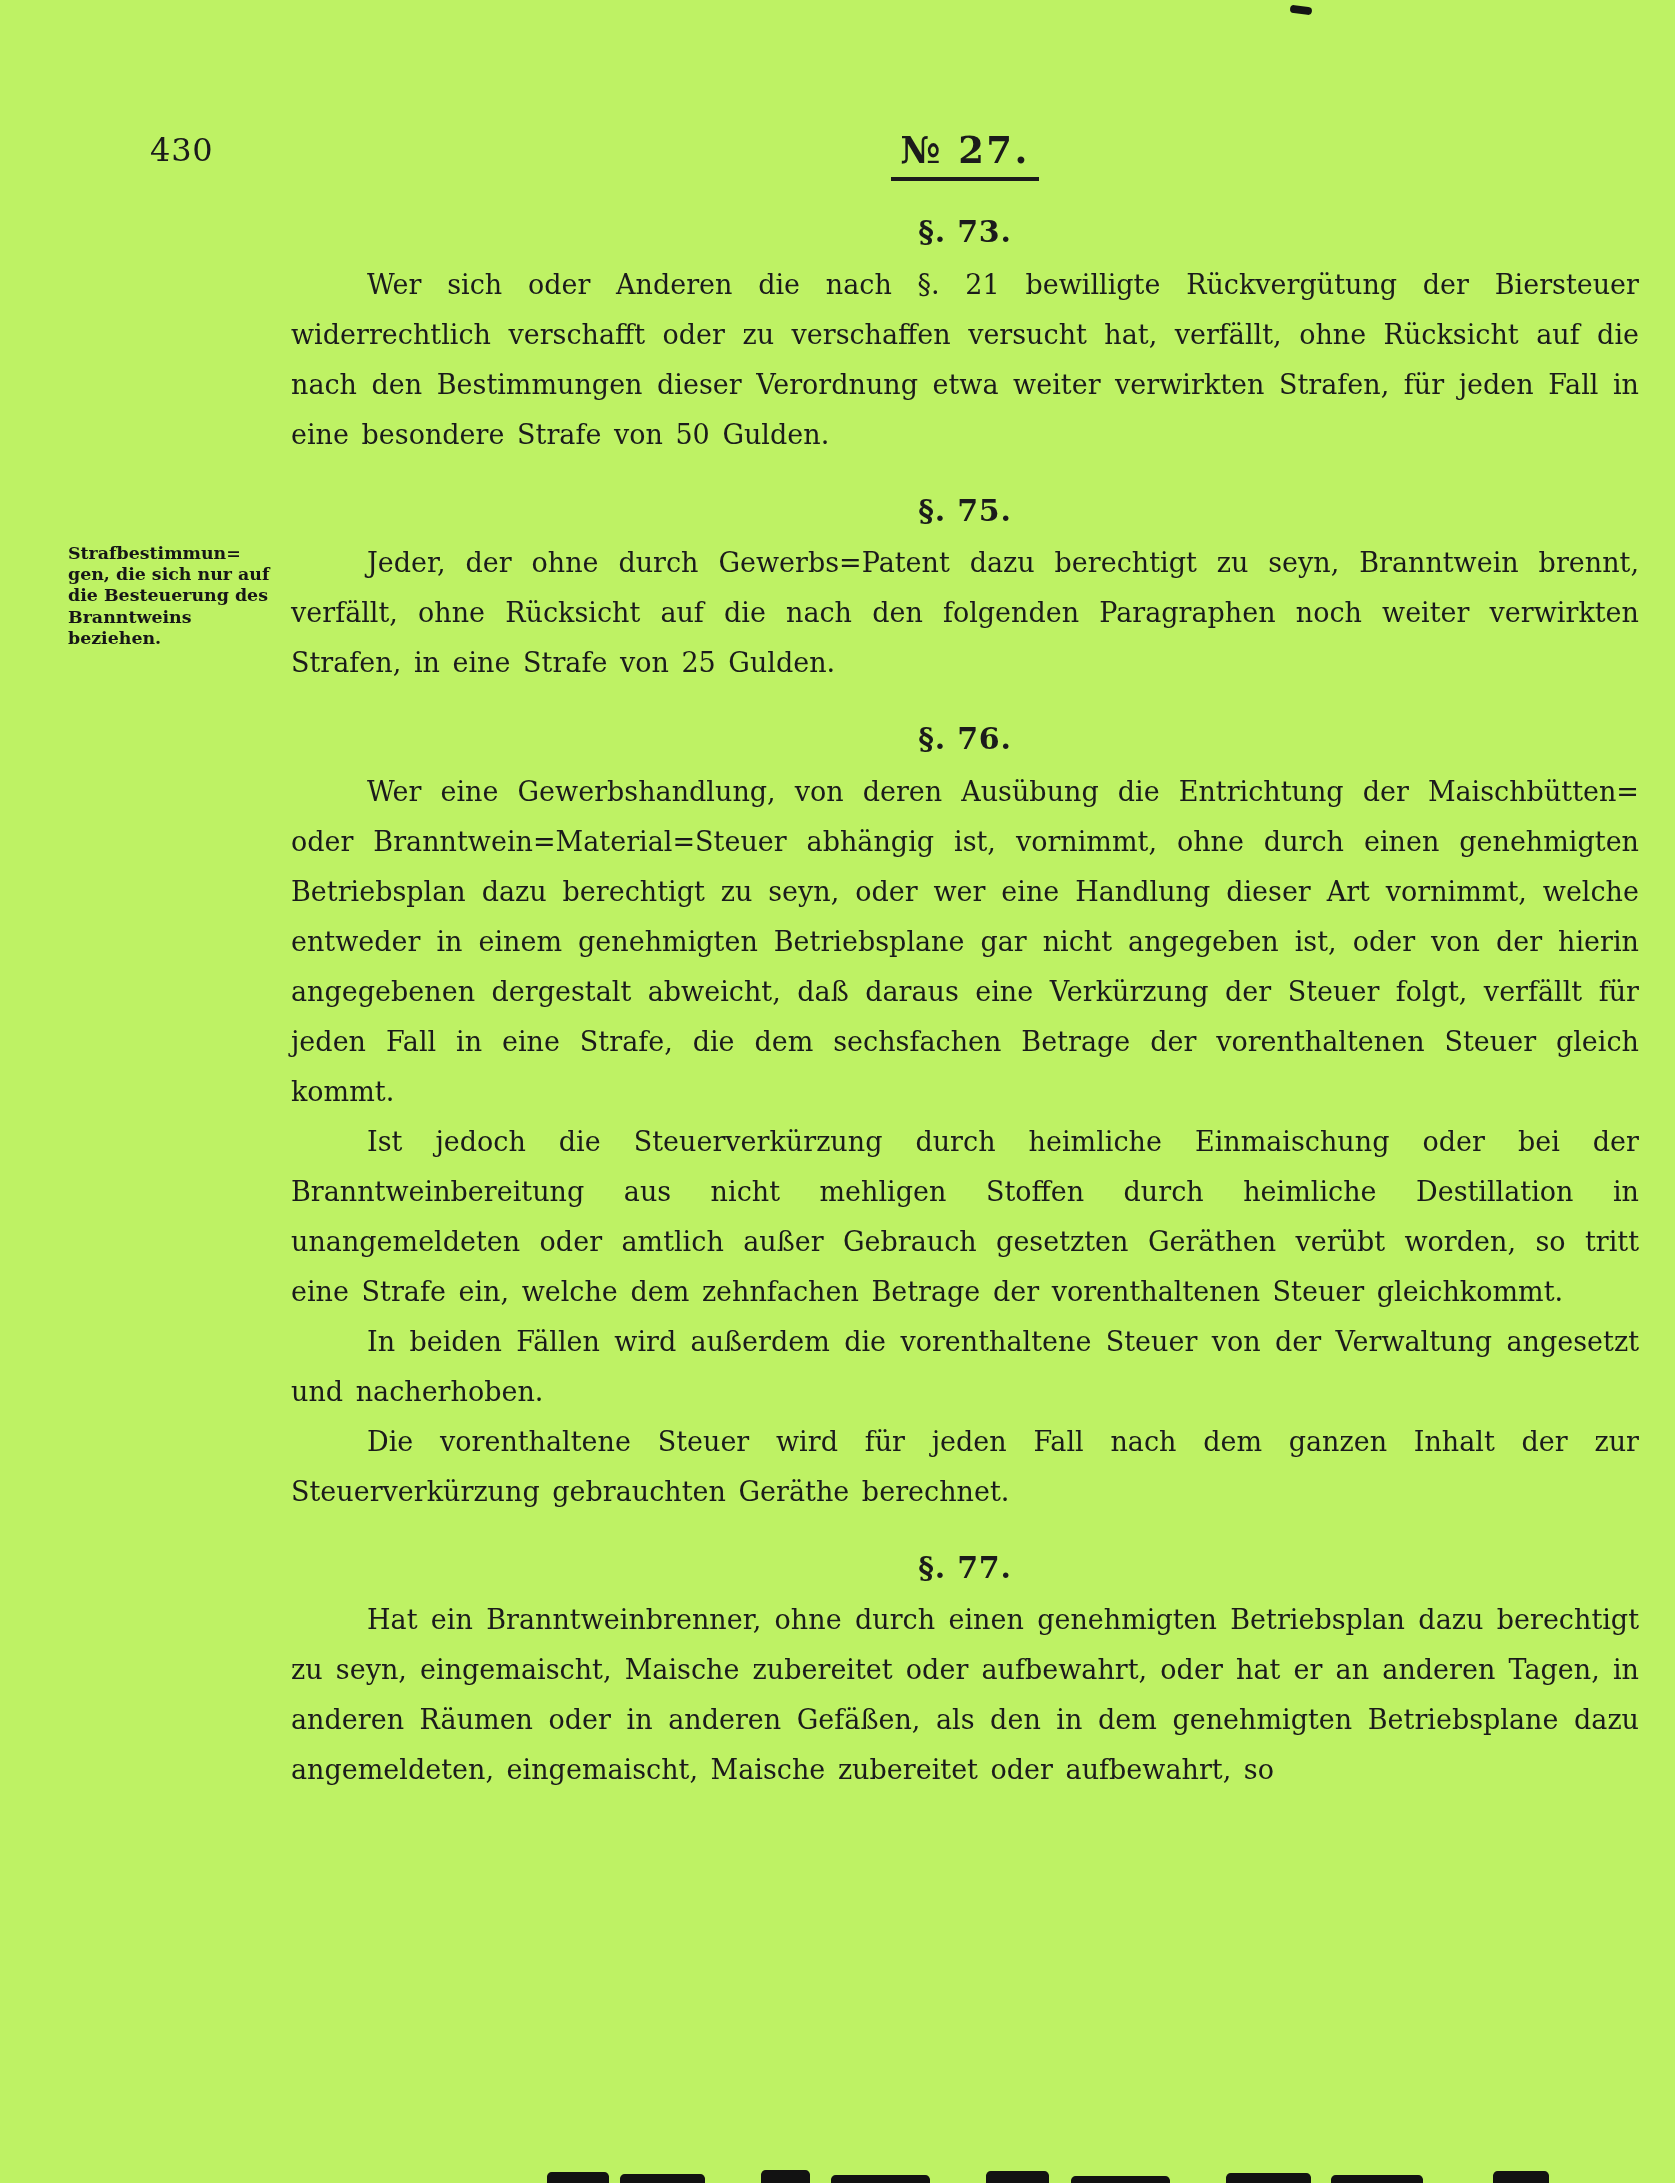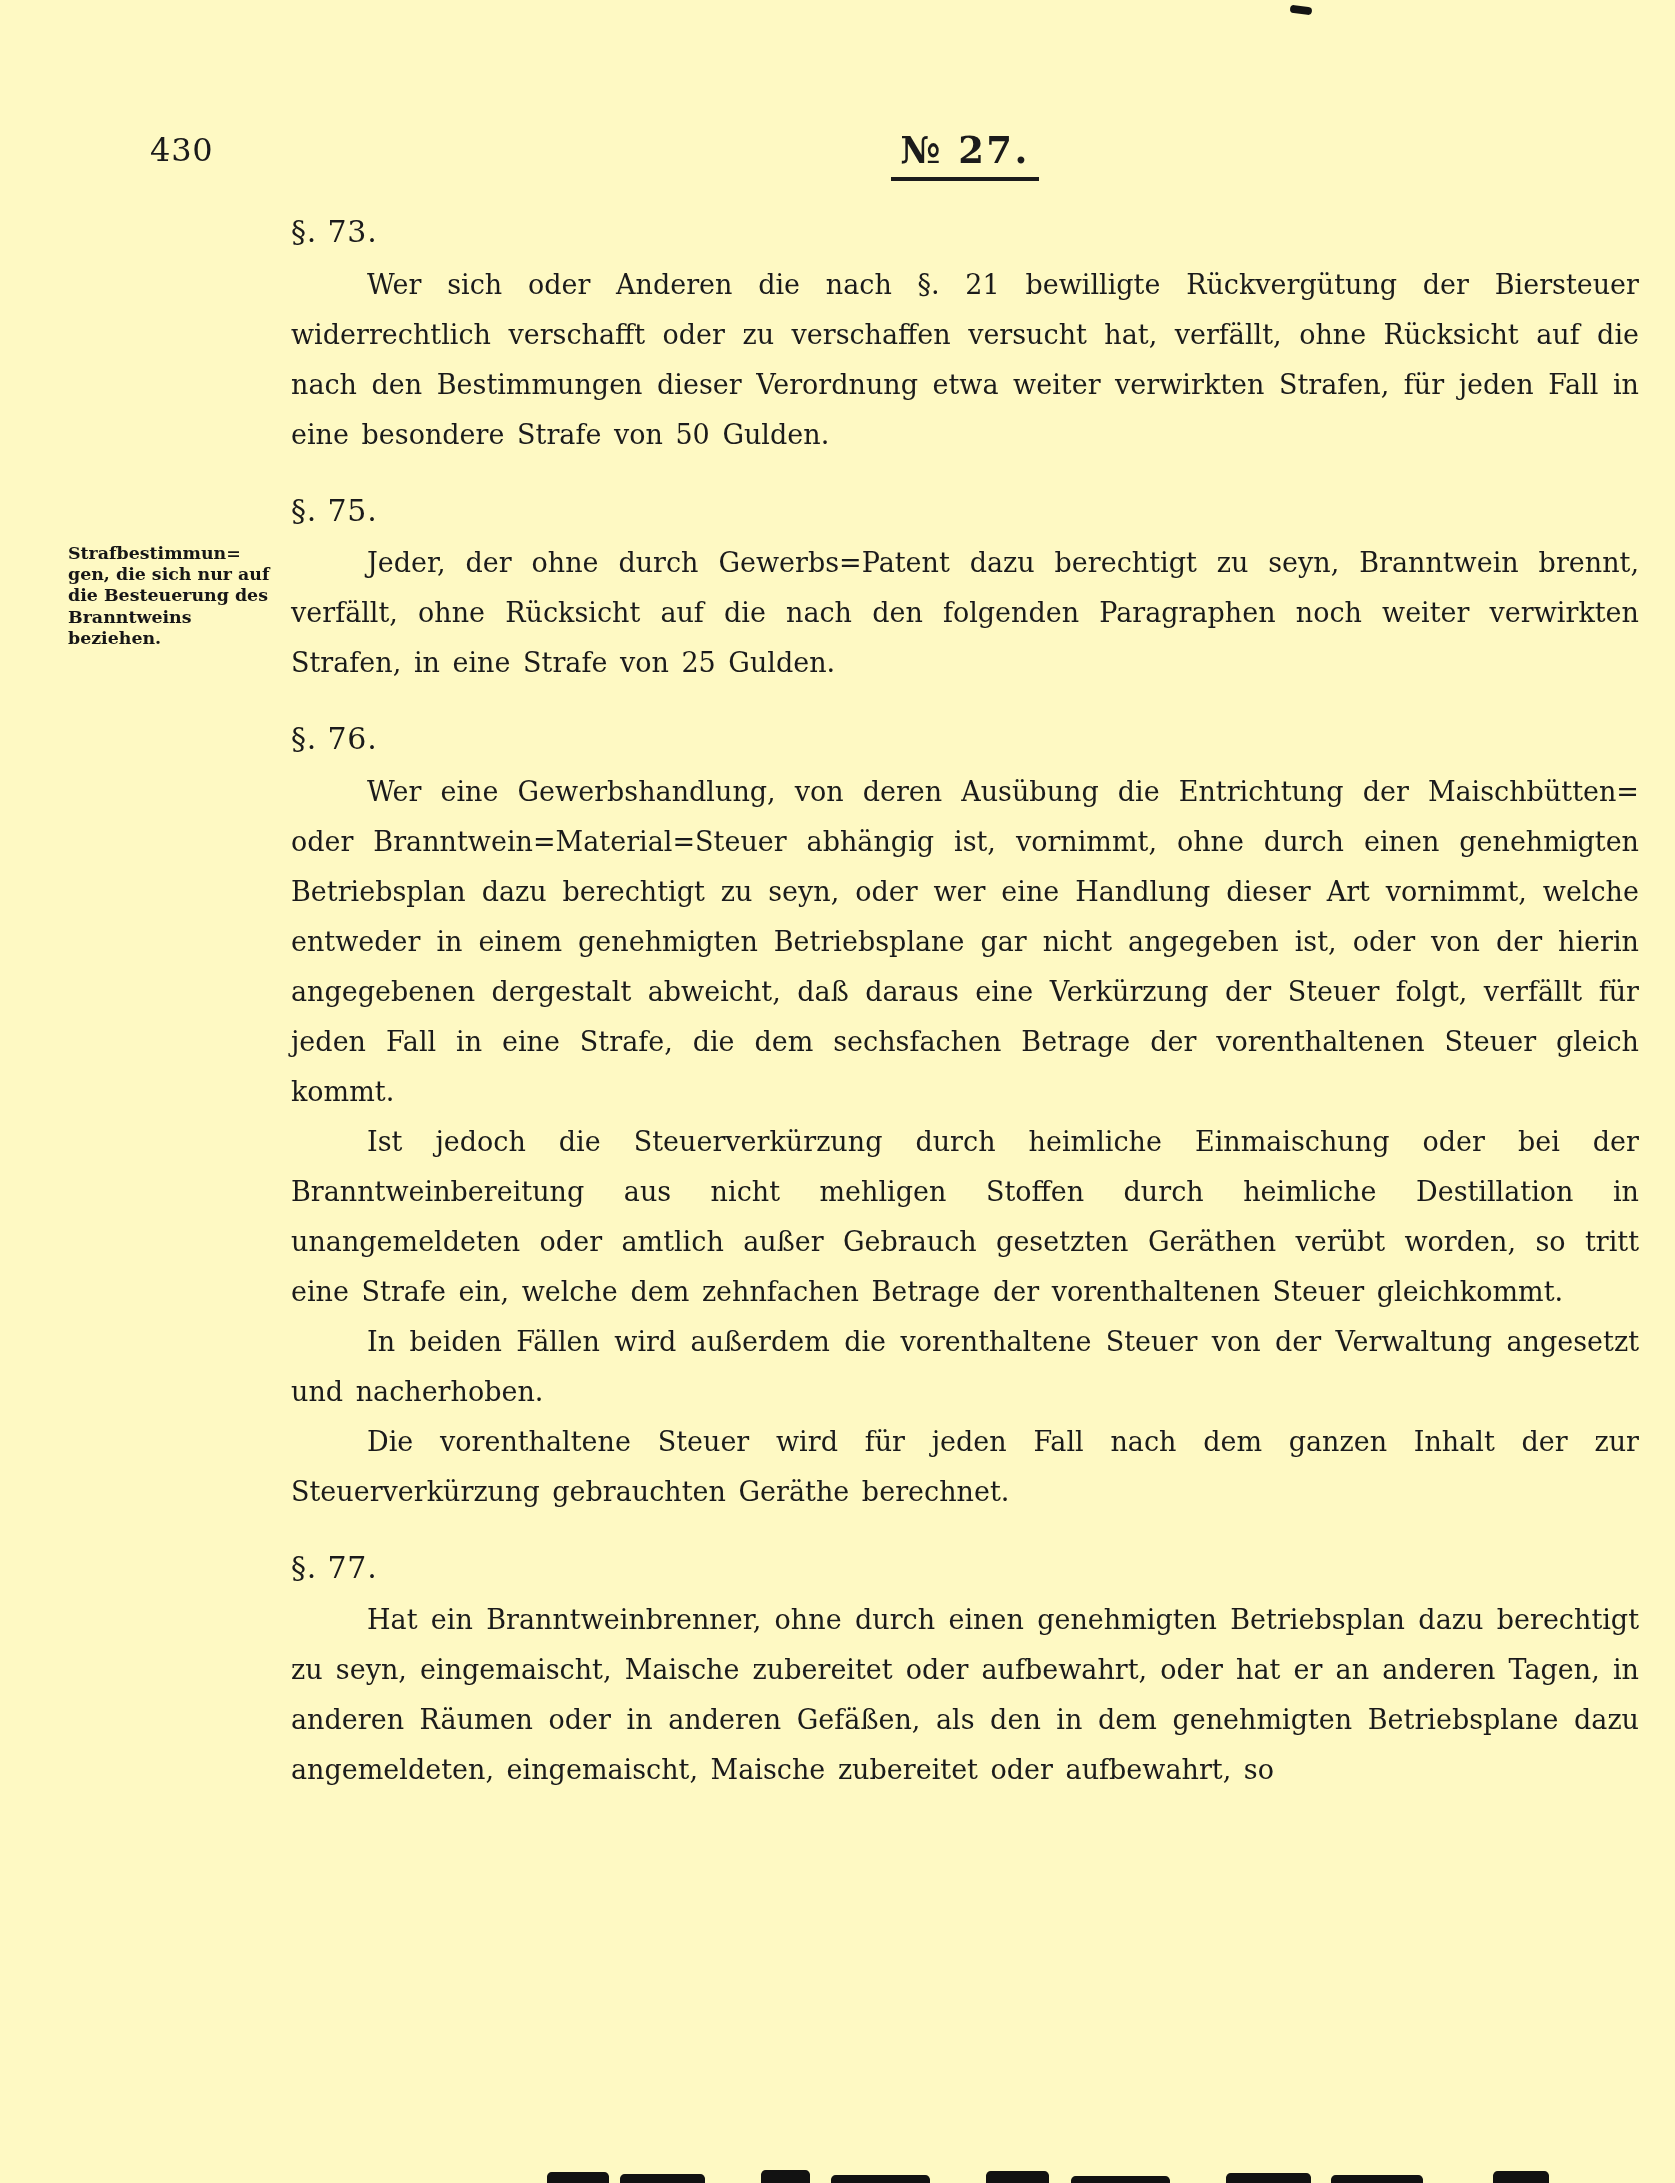--- a/index.html
+++ b/index.html
@@ -2,21 +2,21 @@
 <html style="font-size:12.6px"><head>
 <meta charset="utf-8">
 <style>
   html, body { margin: 0; padding: 0; }
   body { background: #ffffff; }
 
   .page {
     position: relative;
     width: 1676px;
     height: 2183px;
-    background: #fef9c3;
+    background: #bef264;
     font-family: "DejaVu Serif", "Liberation Serif", serif;
     color: #1b1b1b;
     overflow: hidden;
   }
 
   .page-number {
     position: absolute;
     left: 150px;
     top: 131px;
     font-size: 32px;
@@ -36,21 +36,22 @@
     font-weight: bold;
     font-size: 37px;
     letter-spacing: 2.4px;
     border-bottom: 4px solid #1c1c1c;
     padding: 0 9.5px 6.3px 9.5px;
     line-height: 1.1;
   }
 
   .sec-heading {
     font-size: 30px;
-    font-weight: normal;
+    font-weight: bold;
+    text-align: center;
     margin: 36px 0 12.6px 0;
     line-height: 1;
     letter-spacing: 0.8px;
   }
 
   .body-para {
     font-size: 27px;
     line-height: 50px;
     text-align: justify;
     text-indent: 76px;

